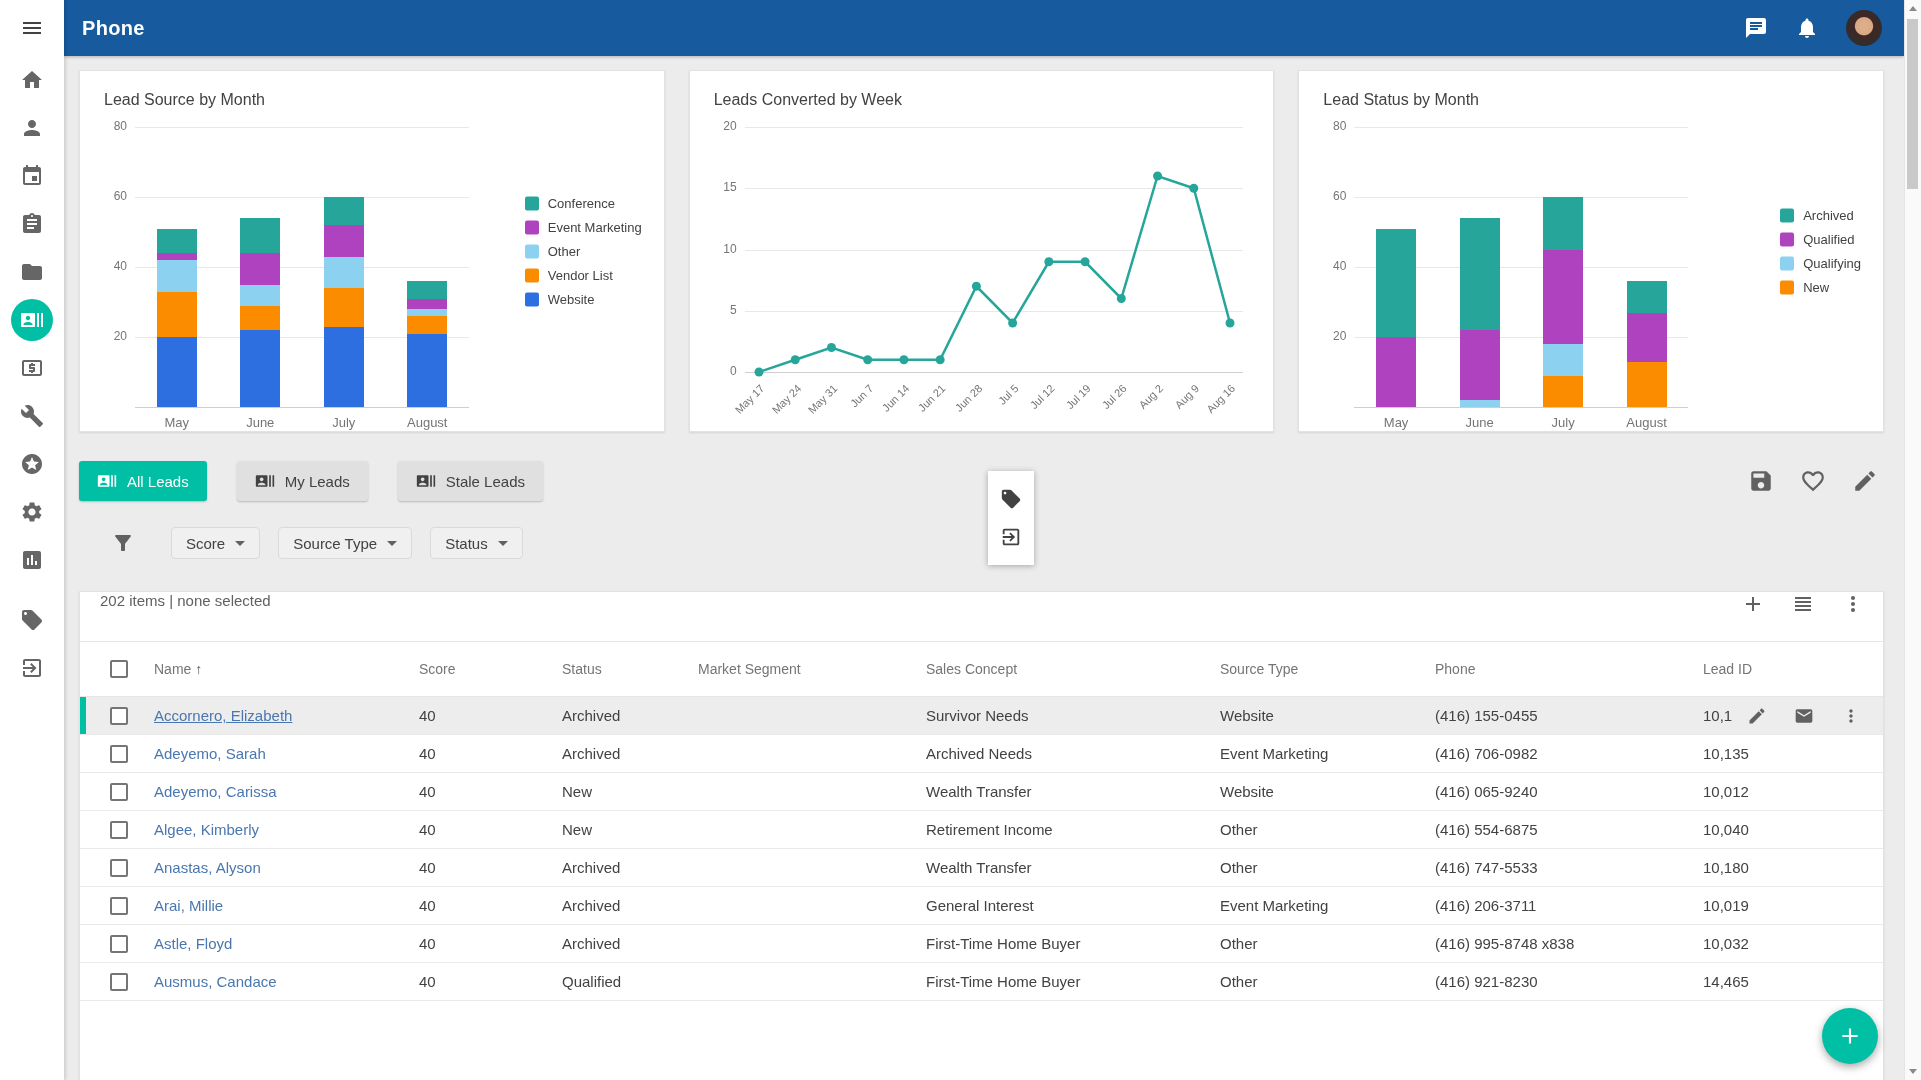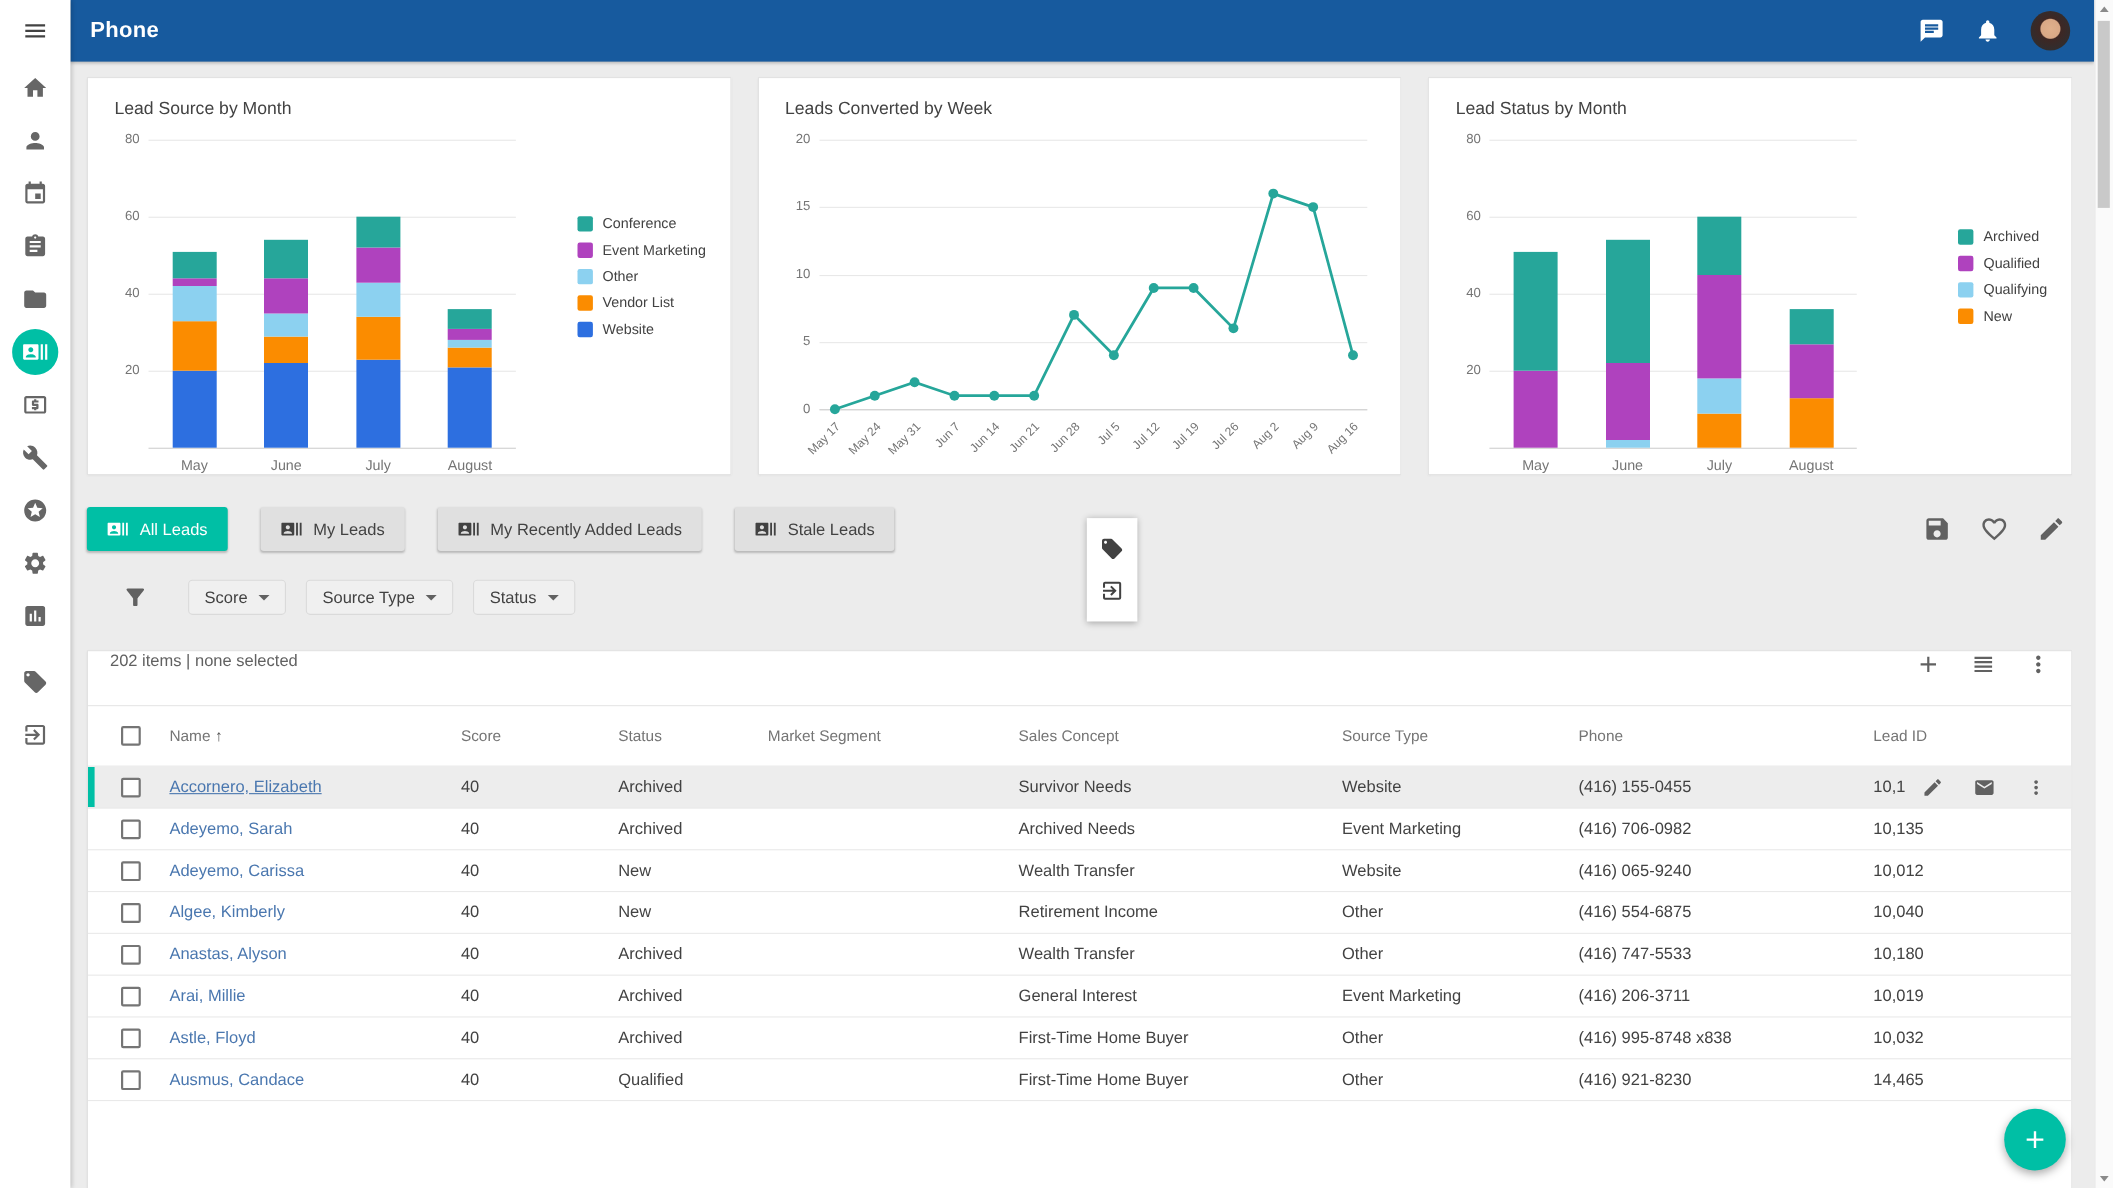--- a/index.html
+++ b/index.html
@@ -415,26 +415,20 @@
     <button class="tab">
       <svg viewBox="0 0 24 24">
           <path d="M21 5v14h2V5h-2zm-4 14h2V5h-2v14zM14 5H2c-.55 0-1 .45-1 1v12c0 .55.45 1 1 1h12c.55 0 1-.45 1-1V6c0-.55-.45-1-1-1zM8 7.75c1.24 0 2.25 1.01 2.25 2.25S9.24 12.25 8 12.25 5.75 11.24 5.75 10 6.76 7.75 8 7.75zM12.5 17h-9v-.75c0-1.5 3-2.25 4.5-2.25s4.5.75 4.5 2.25V17z"></path>
         </svg>
       <span>My Leads</span>
     </button>
     <button class="tab">
       <svg viewBox="0 0 24 24">
           <path d="M21 5v14h2V5h-2zm-4 14h2V5h-2v14zM14 5H2c-.55 0-1 .45-1 1v12c0 .55.45 1 1 1h12c.55 0 1-.45 1-1V6c0-.55-.45-1-1-1zM8 7.75c1.24 0 2.25 1.01 2.25 2.25S9.24 12.25 8 12.25 5.75 11.24 5.75 10 6.76 7.75 8 7.75zM12.5 17h-9v-.75c0-1.5 3-2.25 4.5-2.25s4.5.75 4.5 2.25V17z"></path>
         </svg>
-      <span>My Recently Added Leads</span>
-    </button>
-    <button class="tab">
-      <svg viewBox="0 0 24 24">
-          <path d="M21 5v14h2V5h-2zm-4 14h2V5h-2v14zM14 5H2c-.55 0-1 .45-1 1v12c0 .55.45 1 1 1h12c.55 0 1-.45 1-1V6c0-.55-.45-1-1-1zM8 7.75c1.24 0 2.25 1.01 2.25 2.25S9.24 12.25 8 12.25 5.75 11.24 5.75 10 6.76 7.75 8 7.75zM12.5 17h-9v-.75c0-1.5 3-2.25 4.5-2.25s4.5.75 4.5 2.25V17z"></path>
-        </svg>
       <span>Stale Leads</span>
     </button>
     <div class="toolbar-actions">
       <button class="icon-btn">
           <svg viewBox="0 0 24 24">
             <path d="M17 3H5c-1.11 0-2 .9-2 2v14c0 1.1.89 2 2 2h14c1.1 0 2-.9 2-2V7l-4-4zm-5 16c-1.66 0-3-1.34-3-3s1.34-3 3-3 3 1.34 3 3-1.34 3-3 3zm3-10H5V5h10v4z"></path>
           </svg>
         </button>
       <button class="icon-btn">
           <svg viewBox="0 0 24 24">

